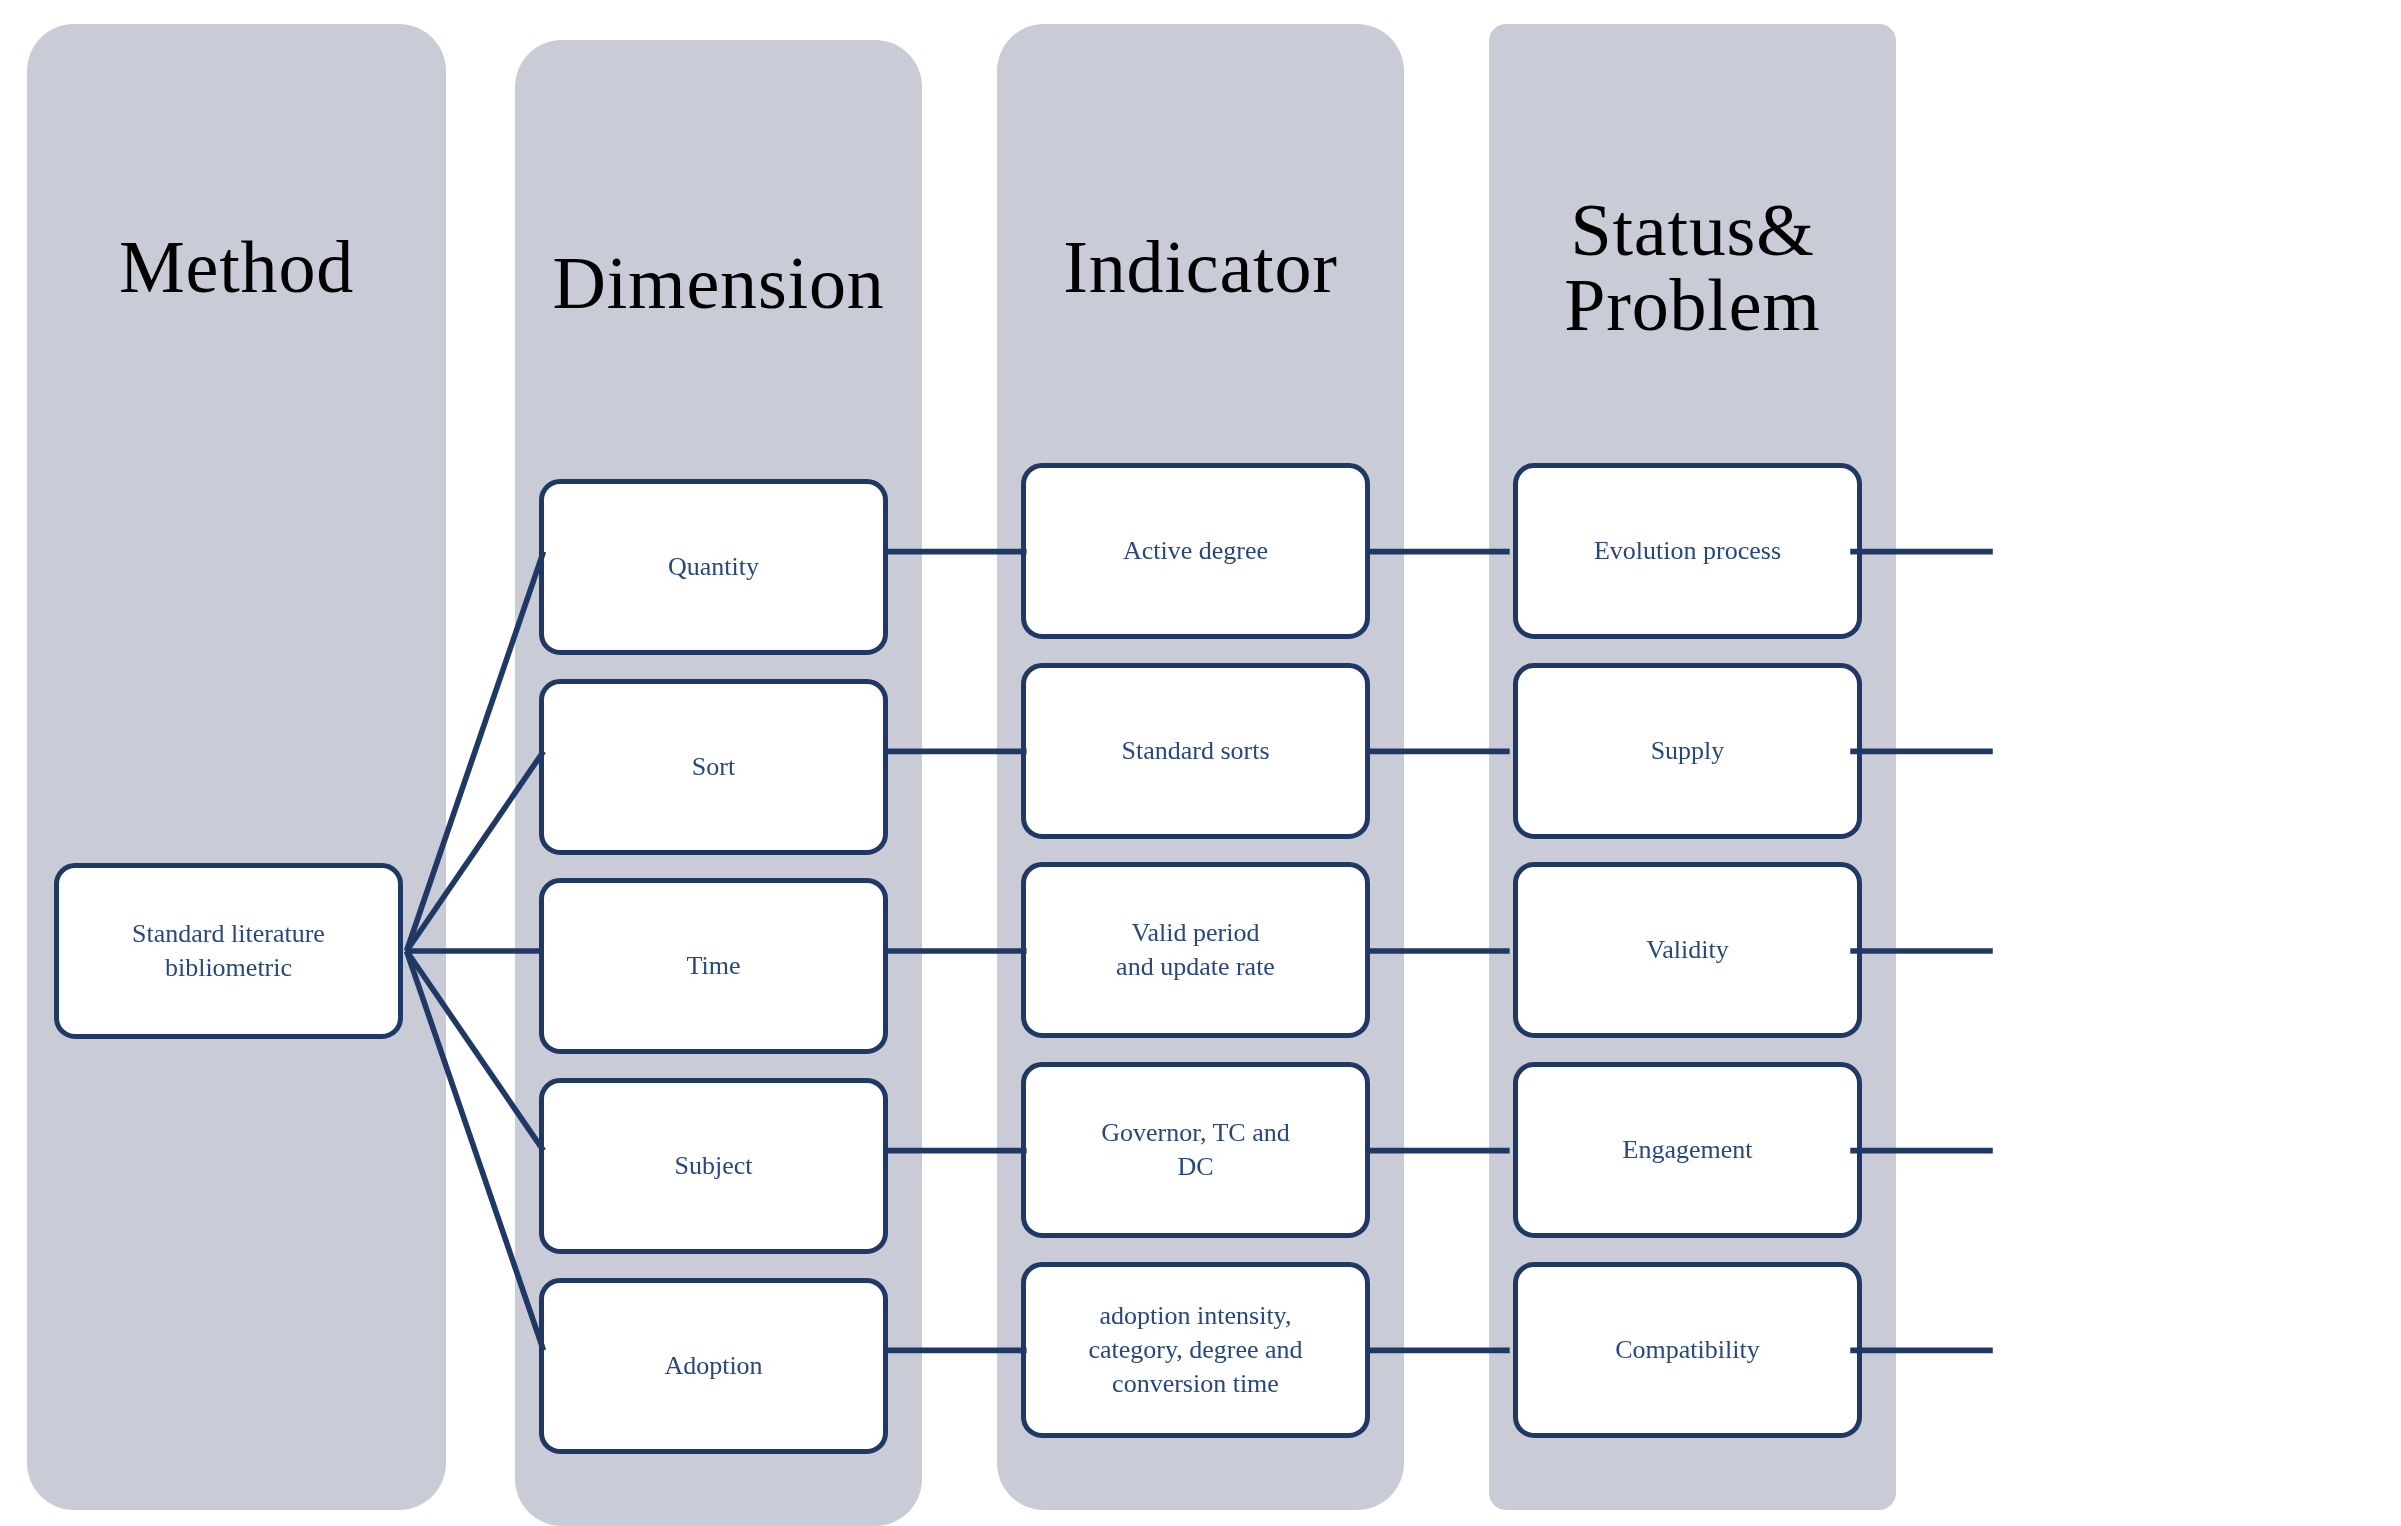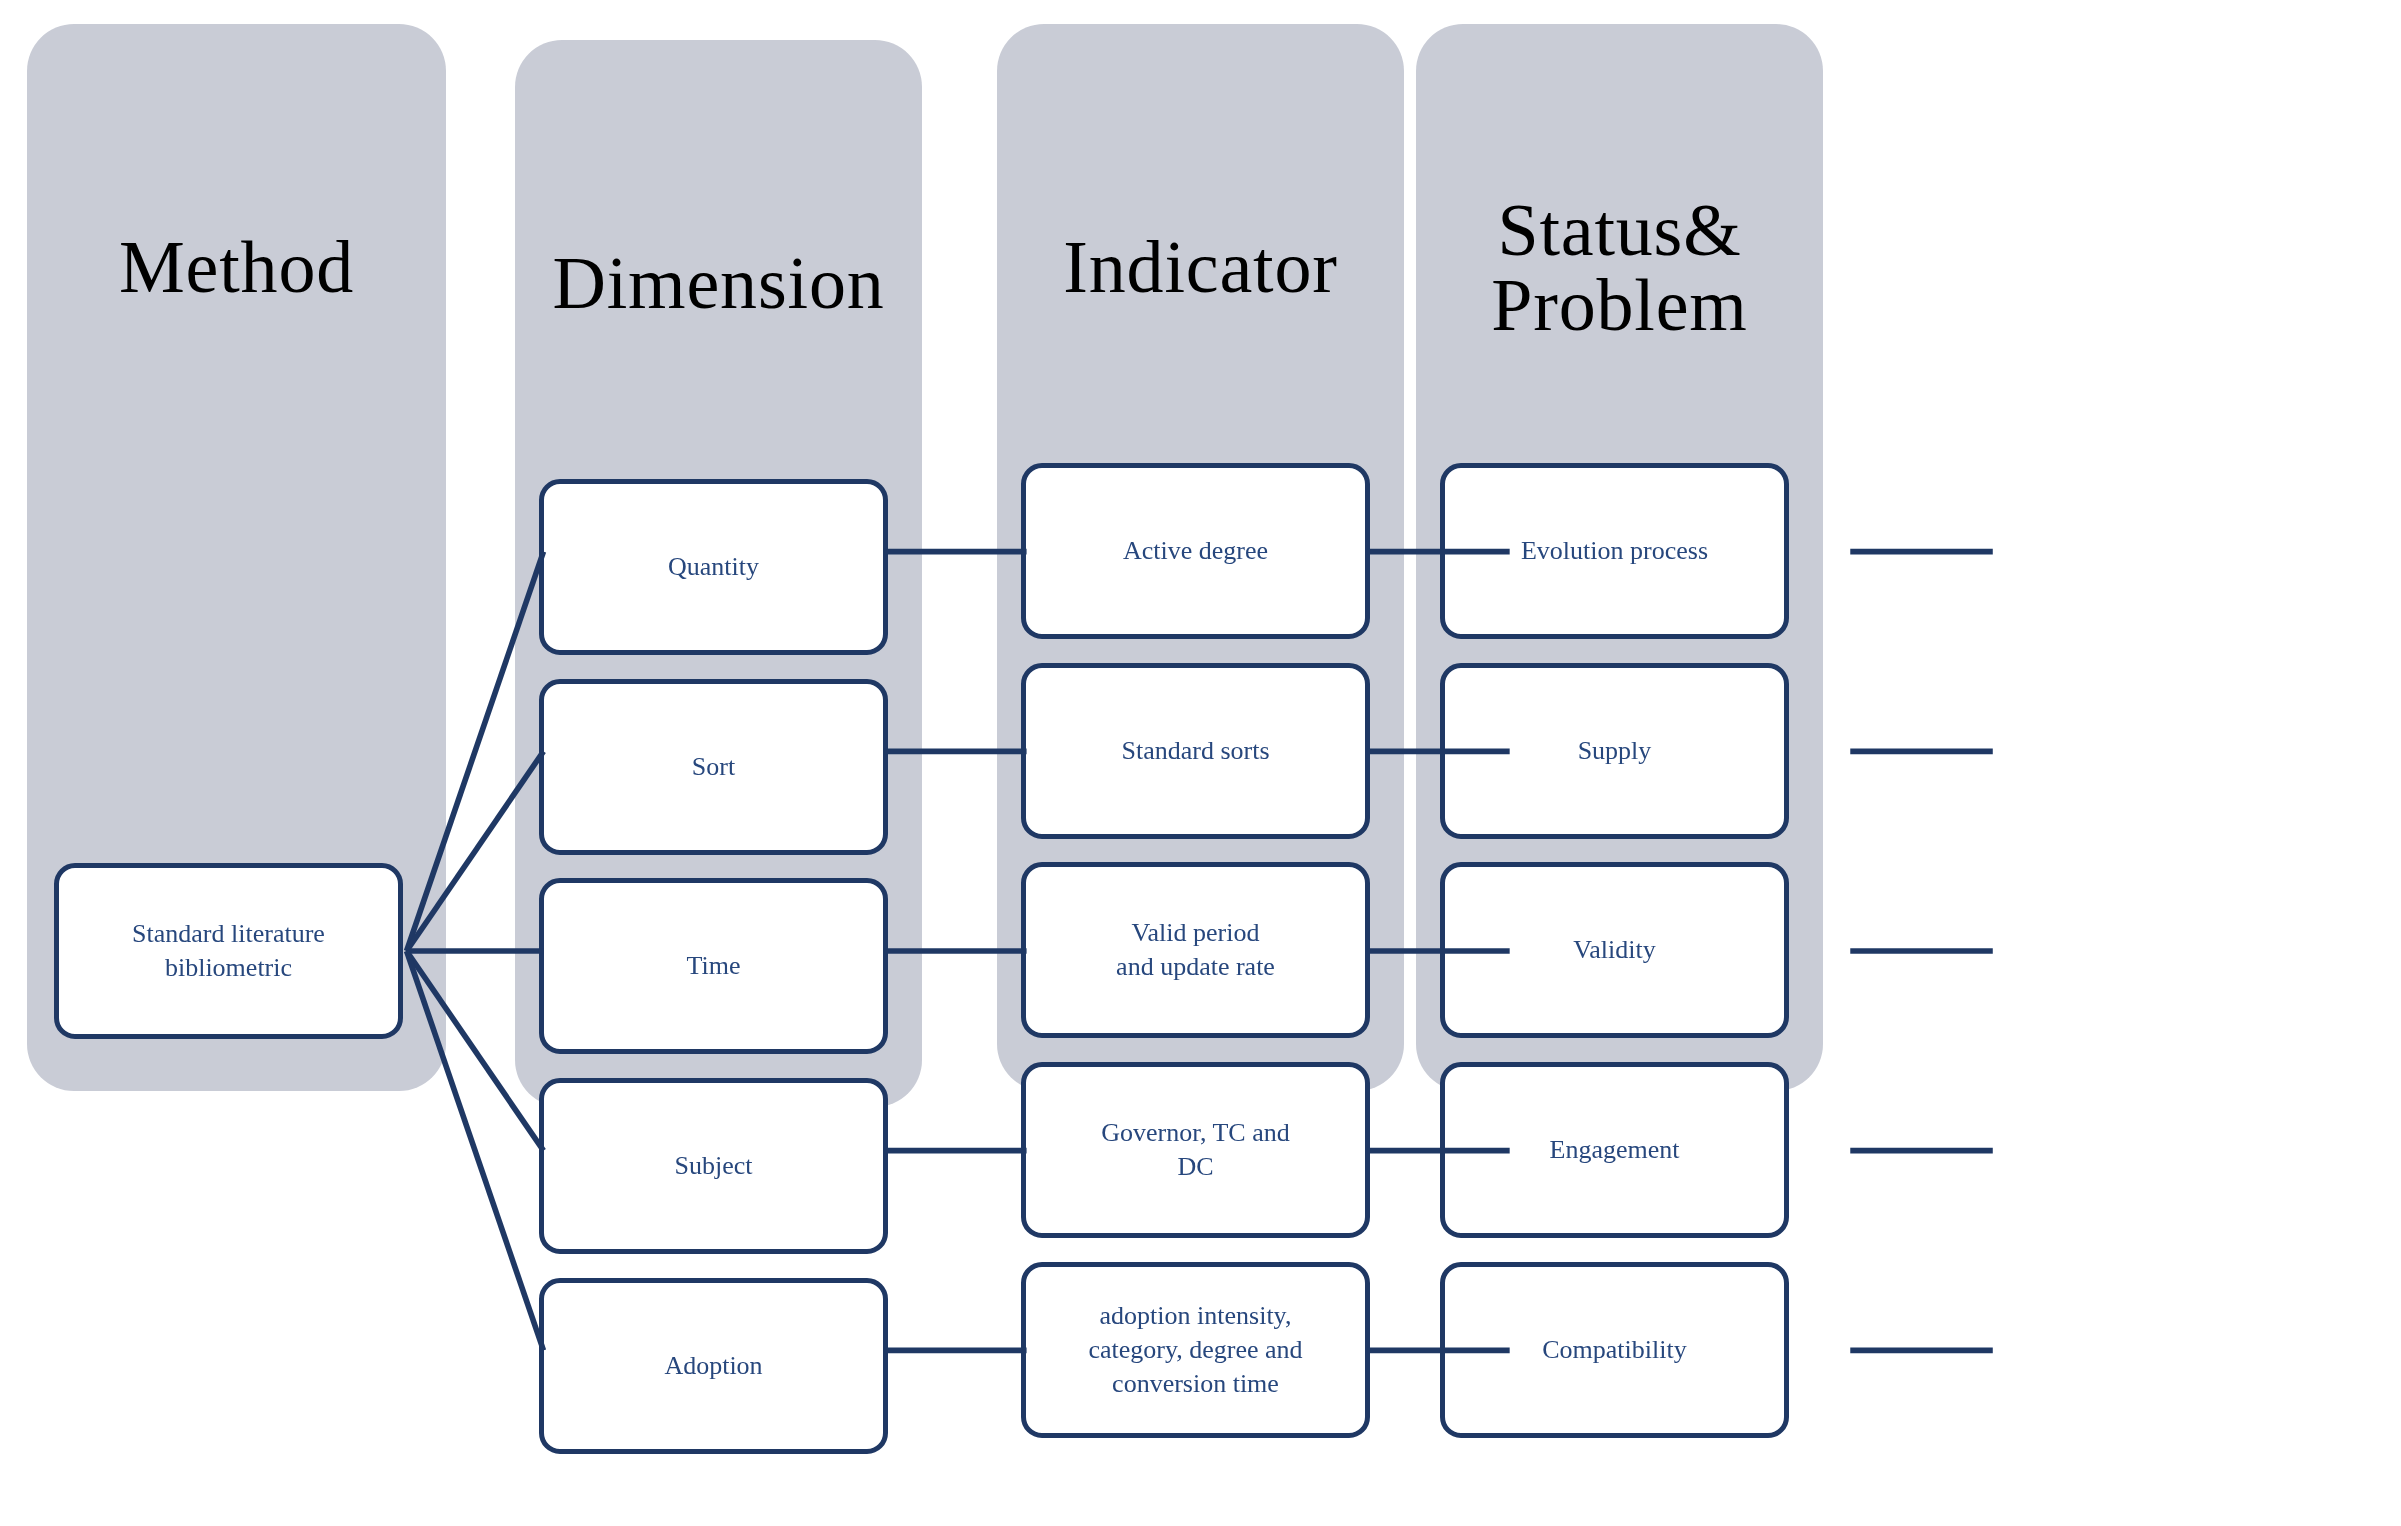--- a/index.html
+++ b/index.html
@@ -4,21 +4,21 @@
 <style>
   html,body{margin:0;padding:0;background:#ffffff;}
   .canvas{
     position:relative;
     width:2401px;height:1526px;
     background:#ffffff;
     font-family:"Liberation Serif","DejaVu Serif",serif;
     overflow:hidden;
   }
   .col{
-    position:absolute;top:24px;height:1067px;width:407px;
+    position:absolute;top:24px;height:1486px;width:407px;
     background:#c9ccd6;border-radius:47px;z-index:1;
   }
   .col-header{
     position:absolute;top:0;left:0;width:100%;height:488px;
     display:flex;flex-direction:column;align-items:center;justify-content:center;
     color:#000000;font-size:74px;line-height:1.02;text-align:center;
     letter-spacing:0.8px;
   }
   .connector-layer{
     position:absolute;top:0;left:0;width:2401px;height:1526px;z-index:2;
@@ -110,21 +110,21 @@
       <div class="box-line">Governor, TC and</div>
       <div class="box-line">DC</div>
     </div>
     <div class="box r5">
       <div class="box-line">adoption intensity,</div>
       <div class="box-line">category, degree and</div>
       <div class="box-line">conversion time</div>
     </div>
   </div>
 
-  <div class="col" style="left:1416px;">
+  <div class="col" style="left:1489px;border-radius:17px;">
     <div class="col-header">
       <div>Status&amp;</div>
       <div>Problem</div>
     </div>
     <div class="box r1">
       <div class="box-line">Evolution process</div>
     </div>
     <div class="box r2">
       <div class="box-line">Supply</div>
     </div>

